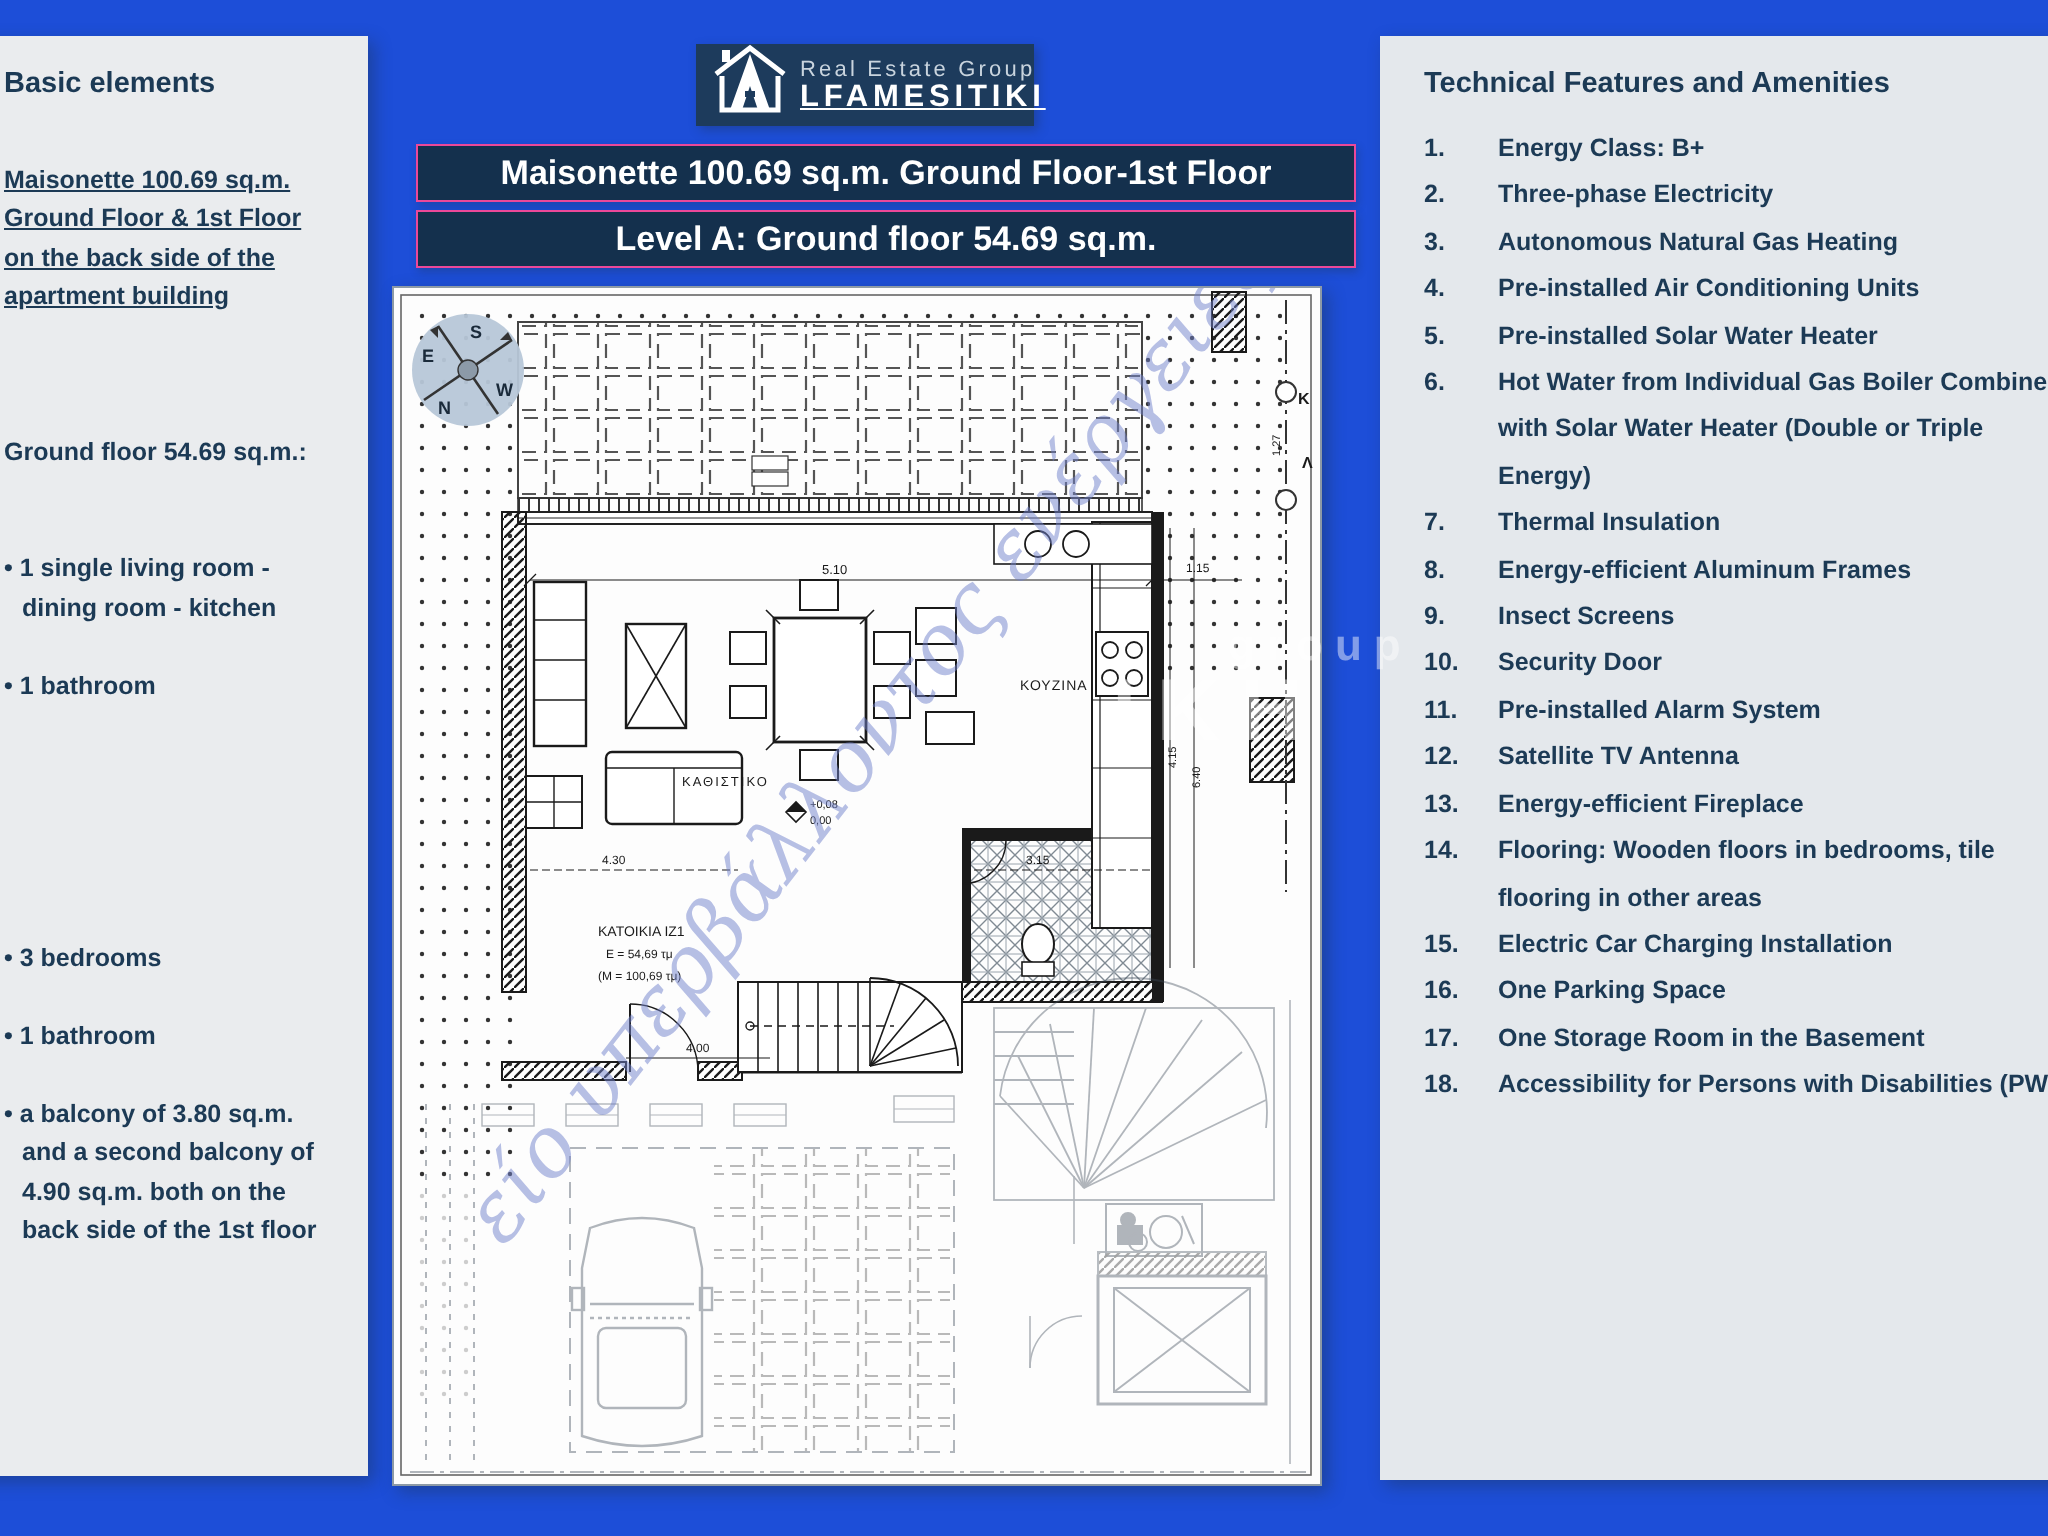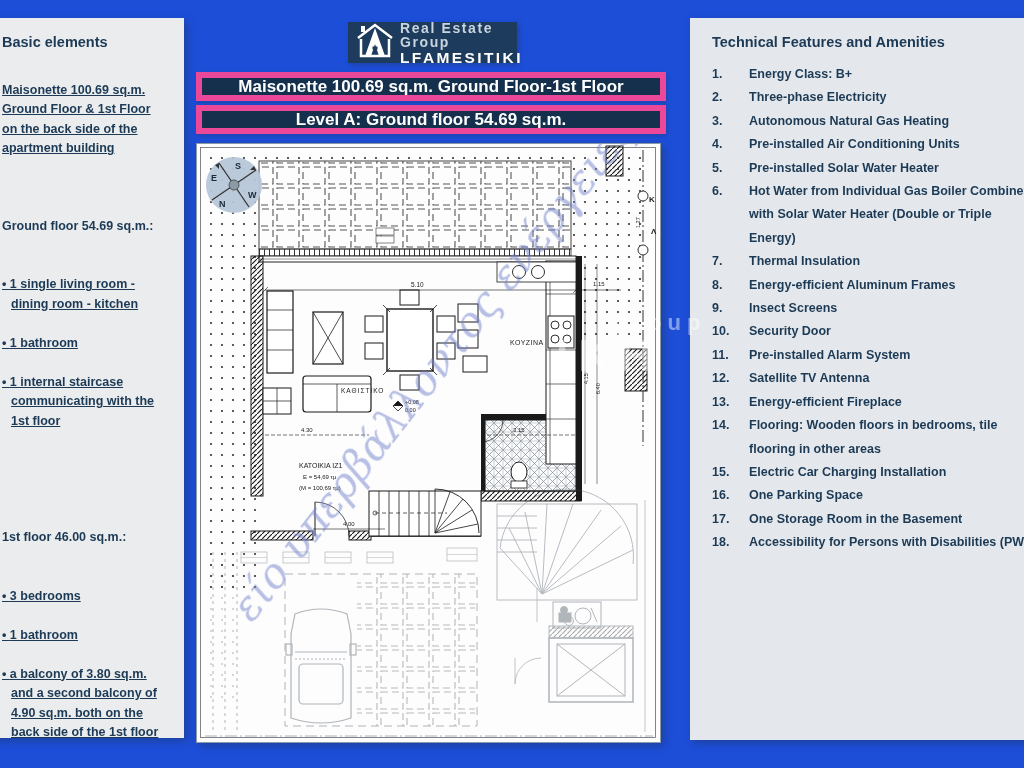--- a/index.html
+++ b/index.html
@@ -7,41 +7,41 @@
         background:#1d4ed8;font-family:"Liberation Sans",sans-serif;}
 
   
   .left-panel{position:absolute;left:-14px;top:18px;width:198px;height:720px;
     background:#eaecee;box-shadow:3px 3px 8px rgba(30,50,70,.4);
     padding:16px 6px 0 16px;box-sizing:border-box;color:#1c3a55;}
   .lp-title{font-size:14.5px;font-weight:700;margin-bottom:11px;}
   .lp-text{font-size:12.5px;font-weight:700;line-height:19.5px;white-space:pre-line;}
   .lp-block{margin-top:19px;}
   .lp-list{margin:0;padding:0;list-style:none;}
-  .lp-list li{padding-left:9px;text-indent:-9px;white-space:pre-line;text-decoration:underline;}
+  .lp-list li{padding-left:9px;text-indent:-9px;white-space:pre-line;}
   .lp-list li::before{content:"• ";}
 
   .right-panel{position:absolute;left:690px;top:18px;width:352px;height:722px;
     background:#e4e8ec;box-shadow:3px 3px 8px rgba(30,50,70,.4);
     padding:16px 0 0 22px;box-sizing:border-box;color:#1c3a55;}
   .rp-title{font-size:14.5px;font-weight:700;margin-bottom:13px;}
   .tf-item{display:flex;font-size:12.5px;font-weight:700;line-height:23.4px;}
   .tf-num{width:37px;flex:none;}
   .tf-text{width:300px;white-space:pre-line;}
   .tf-item:last-child .tf-text{white-space:nowrap;}
 
   
   .logo{position:absolute;left:348px;top:22px;width:169px;height:41px;
     background:#1d3b5c;display:flex;align-items:center;gap:2px;
     padding:2px 6px 2px 4px;box-sizing:border-box;box-shadow:2px 2px 5px rgba(30,50,70,.35);}
   .logo-text{display:flex;flex-direction:column;line-height:1.05;margin-top:2px;}
-  .logo-top{font-size:14px;color:#c9d4de;letter-spacing:1.6px;font-weight:bold;}
-  .logo-bottom{font-size:15.5px;font-weight:700;color:#ffffff;letter-spacing:2.4px;}
-  .banner{position:absolute;left:196px;width:470px;height:29px;background:#14304d;
-    border:6px solid #ec4899;box-sizing:border-box;color:#fff;font-weight:700;
+  .logo-top{font-size:11px;color:#c9d4de;letter-spacing:1.6px;}
+  .logo-bottom{font-size:15.5px;font-weight:700;color:#ffffff;letter-spacing:2.4px;text-decoration:underline;}
+  .banner{position:absolute;left:208px;width:470px;height:29px;background:#14304d;
+    border:1px solid #ec4899;box-sizing:border-box;color:#fff;font-weight:700;
     font-size:17px;display:flex;align-items:center;justify-content:center;
     box-shadow:1px 2px 4px rgba(30,50,70,.3);}
   .banner-1{top:72px;}
   .banner-2{top:105px;}
 
   
   .plan-sheet{position:absolute;left:196px;top:143px;width:465px;height:600px;
     background:#fdfdfd;border:1px solid #8d9aa6;box-sizing:border-box;
     box-shadow:3px 3px 8px rgba(30,50,70,.4);}
   .plan-sheet svg{display:block;}
@@ -64,27 +64,23 @@
       <div style="white-space:pre-line;text-decoration:underline;">Maisonette 100.69 sq.m.
 Ground Floor &amp; 1st Floor
 on the back side of the
 apartment building</div>
       <div class="lp-block">
         <div>Ground floor 54.69 sq.m.:</div>
         <ul class="lp-list">
           <li>1 single living room -
 dining room - kitchen</li>
           <li>1 bathroom</li>
-          <li>1 internal staircase
-communicating with the
-1st floor</li>
         </ul>
       </div>
       <div class="lp-block">
-        <div>1st floor 46.00 sq.m.:</div>
         <ul class="lp-list">
           <li>3 bedrooms</li>
           <li>1 bathroom</li>
           <li>a balcony of 3.80 sq.m.
 and a second balcony of
 4.90 sq.m. both on the
 back side of the 1st floor</li>
         </ul>
       </div>
       

